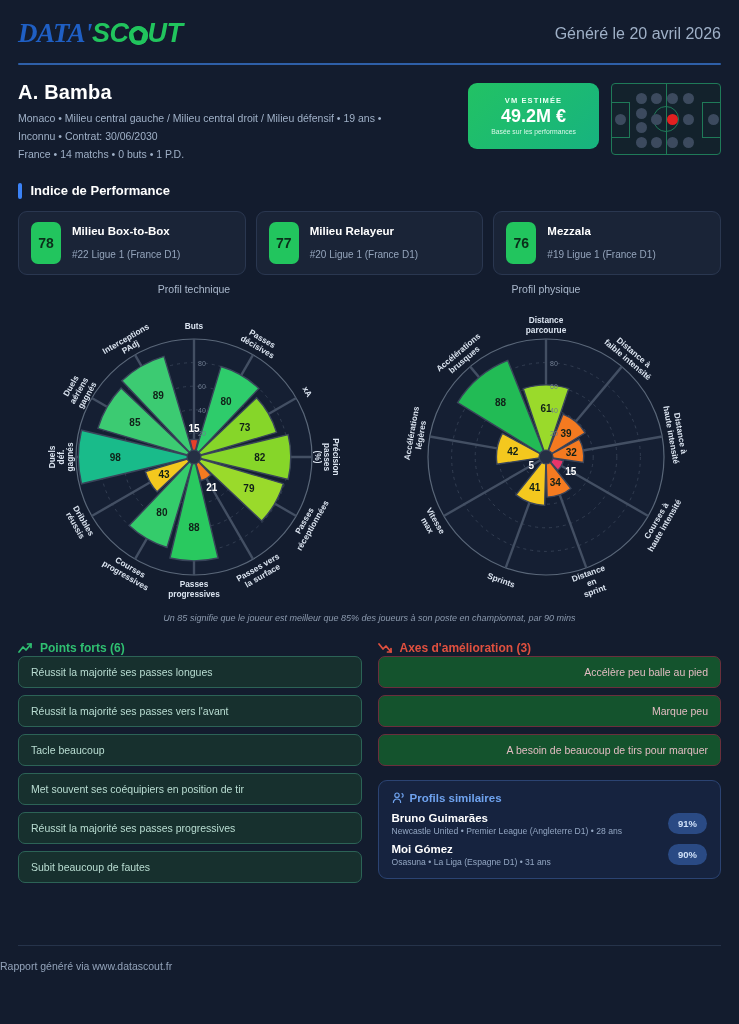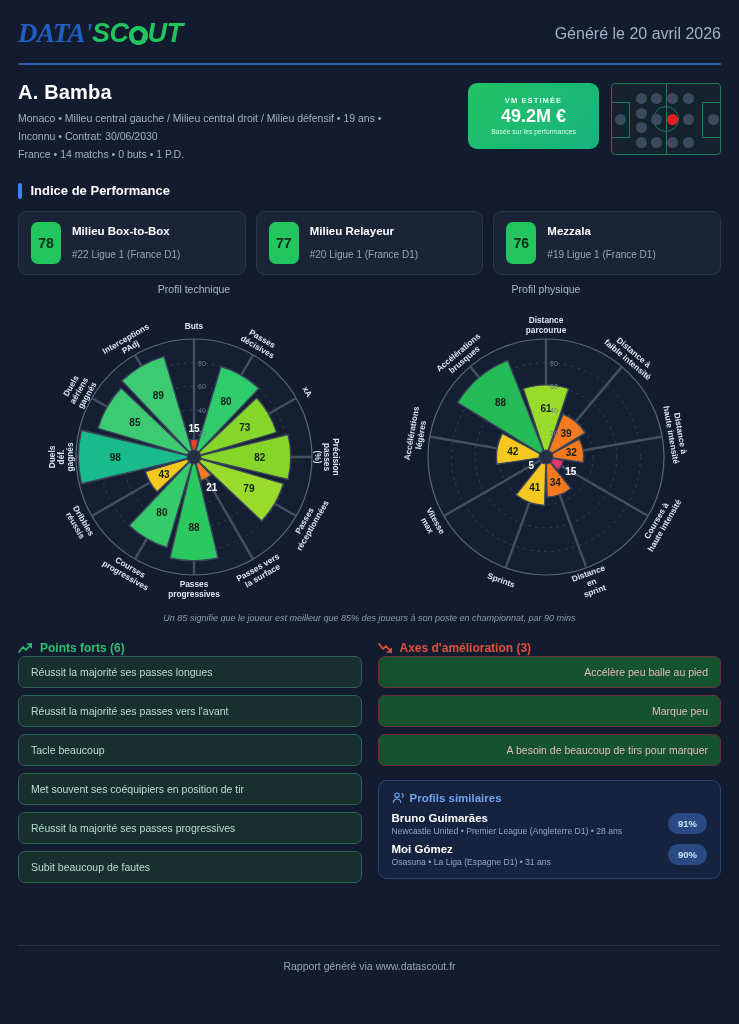--- a/index.html
+++ b/index.html
@@ -83,21 +83,21 @@
   .simcard { margin-top:14px; background:#16233f; border:1px solid #2b4372; border-radius:9px; padding:11px 13px; }
   .simhead { display:flex; align-items:center; gap:4px; font-size:11.5px; font-weight:700; color:#6fa3ef; margin-bottom:8px; }
   .simrow { display:flex; align-items:center; justify-content:space-between; margin-top:7px; }
   .simname { font-size:11.5px; font-weight:700; color:#ffffff; }
   .simsub { font-size:8.6px; color:#93a6c2; margin-top:2px; }
   .simpct { background:#2a4a84; color:#cfe0f8; font-size:9.5px; font-weight:700;
             border-radius:12px; padding:5px 10px; }
 
   
   .footline { position:absolute; left:18px; right:18px; bottom:78px; height:1px; background:#26334a; }
-  .foot { position:absolute; left:0; right:0; bottom:52px; text-align:center;
+  .foot { position:absolute; left:0; right:0; bottom:52px; text-align:left;
           font-size:10.5px; color:#93a3ba; }
   .ico { display:inline-flex; }
 </style>
 </head>
 <body>
 
 <div class="page">
 
   <div class="topbar">
     <div class="logo">

